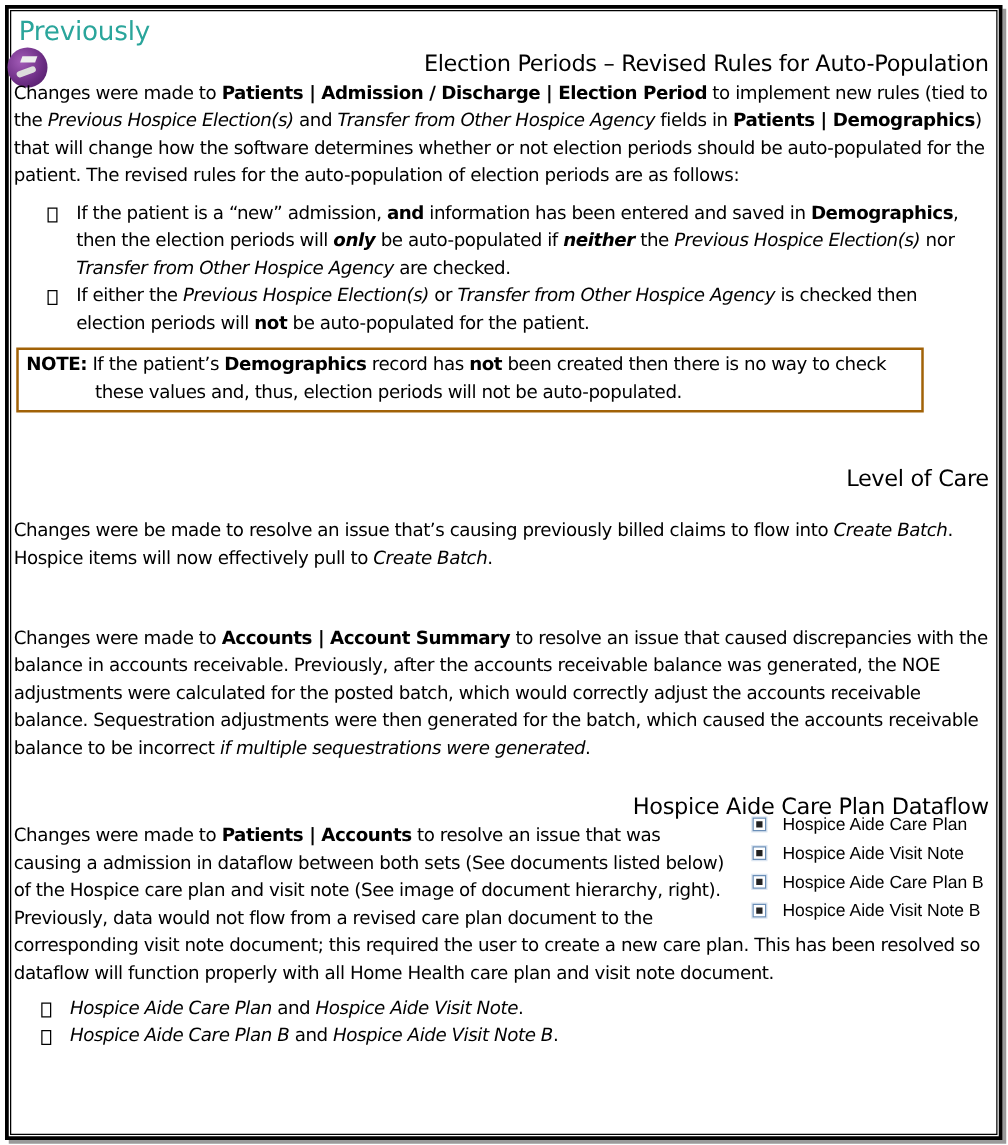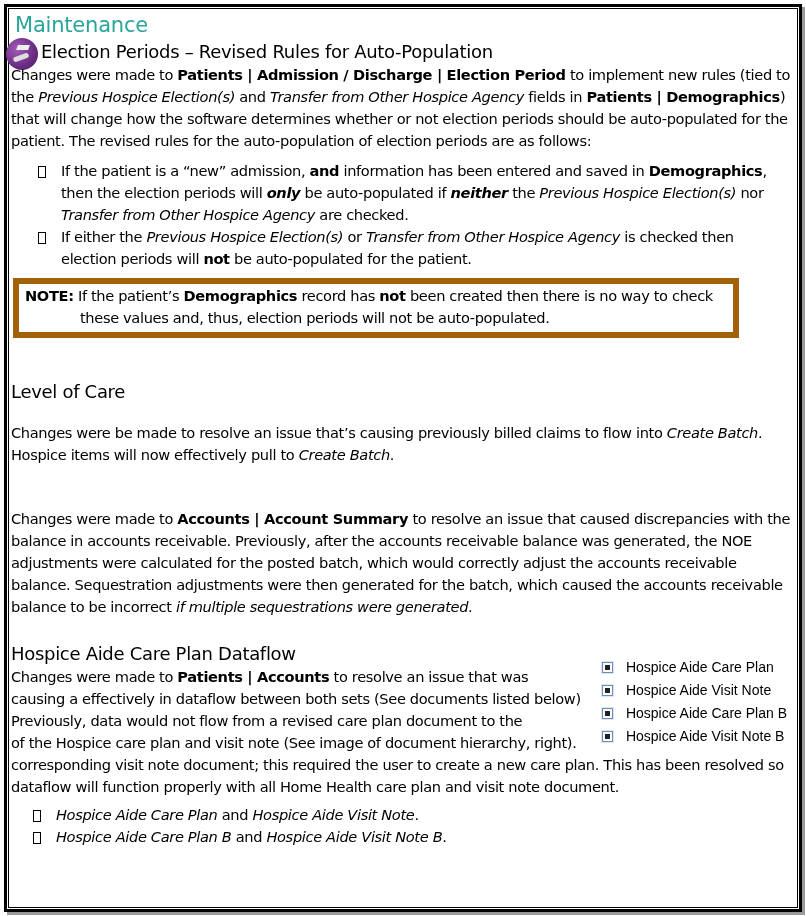--- a/index.html
+++ b/index.html
@@ -9,28 +9,28 @@
     border: 3px solid #000; background: #fff;
     box-shadow: 3px 3px 0 #9a9a9a;
   }
   .frame-inner { position: absolute; left: 1px; top: 1px; right: 1px; bottom: 1px; border: 1px solid #000; }
   .content { position: absolute; left: 11px; top: 10px; width: 780px; font-size: 14.6px; line-height: 22px; letter-spacing: -0.35px; }
   .title { color: #2aa59b; font-size: 21px; line-height: 26px; margin: 2px 0 0 4px; letter-spacing: -0.2px; }
   .icon-grad { position: absolute; left: 6px; top: 38px; width: 32px; height: 32px; border-radius: 50%;
     background: radial-gradient(circle at 35% 35%, #a25bb7, #6a2c82 60%, #4a1760); }
   .icon-grad .cap { position: absolute; left: 11px; top: 7px; width: 12px; height: 5px; background:#eee; transform: skewX(-20deg); }
   .icon-grad .scroll { position: absolute; left: 7px; top: 17px; width: 16px; height: 5px; background:#ddd; border-radius:3px; transform: rotate(-20deg); }
-  h2 { font-weight: normal; font-size: 18px; text-align: left; margin: 0; line-height: 24px; letter-spacing: -0.3px; }
+  h2 { font-weight: normal; font-size: 18px; text-align: right; margin: 0; line-height: 24px; letter-spacing: -0.3px; }
   p { margin: 0; }
   b { font-weight: bold; }
   i { font-style: italic; }
   ul.bullets { list-style: none; margin: 0; padding: 0 0 0 27px; }
   ul.bullets li { position: relative; padding-left: 23px; }
   ul.bullets li .box { position: absolute; left: 0; top: 6px; width: 6px; height: 10px; border: 1px solid #000; }
-  .note { border: 6px solid #a16207; margin: 8px 52px 0 2px; padding: 1px 6px 3px 6px; }
+  .note { border: 2px solid #a16207; margin: 8px 52px 0 2px; padding: 1px 6px 3px 6px; }
   .note .ind { padding-left: 55px; }
   .doc-tree { position: absolute; right: 4px; top: 0; font-family: "Liberation Sans", sans-serif; font-size: 14px; line-height: 23px; letter-spacing: 0; }
   .doc-tree .row { display: flex; align-items: center; }
   .doc-tree .dicon { width: 9px; height: 9px; border: 1px solid #6b8fb8; background: #fff; margin-right: 13px; position: relative; box-shadow: 0 0 0 1px #dce6f2; }
   .doc-tree .dicon::after { content: ""; position: absolute; left: 2px; top: 2px; width: 5px; height: 5px; background: #222; }
   .hacp { position: relative; }
   .hacp-text { width: 590px; }
 </style>
 </head>
 <body>
@@ -38,21 +38,21 @@
 <div class="frame">
   <div class="frame-inner"></div>
 </div>
 
 <div class="icon-grad">
     <div class="cap"></div>
     <div class="scroll"></div>
   </div>
 
 <div class="content">
-  <div class="title">Maintenance</div>
+  <div class="title">Previously</div>
 
   <div style="margin-top:2px;">
     <h2 style="padding-left:30px;">Election Periods – Revised Rules for Auto-Population</h2>
     <p><span>Changes were made to </span><b>Patients | Admission / Discharge | Election Period</b><span> to implement new rules (tied to the </span><i>Previous Hospice Election(s)</i><span> and </span><i>Transfer from Other Hospice Agency</i><span> fields in </span><b>Patients | Demographics</b><span>) that will change how the software determines whether or not election periods should be auto-populated for the patient. The revised rules for the auto-population of election periods are as follows:</span></p>
     <ul class="bullets" style="margin-top:8px;">
       <li><span class="box"></span><span><span>If the patient is a “new” admission, </span><b>and</b><span> information has been entered and saved in </span><b>Demographics</b><span>, then the election periods will </span><b style="font-style: italic;">only</b><span> be auto-populated if </span><b style="font-style: italic;">neither</b><span> the </span><i>Previous Hospice Election(s)</i><span> nor </span><i>Transfer from Other Hospice Agency</i><span> are checked.</span></span></li>
       <li><span class="box"></span><span><span>If either the </span><i>Previous Hospice Election(s)</i><span> or </span><i>Transfer from Other Hospice Agency</i><span> is checked then election periods will </span><b>not</b><span> be auto-populated for the patient.</span></span></li>
     </ul>
     <div class="note">
       <div><b>NOTE:</b><span><span> If the patient’s </span><b>Demographics</b><span> record has </span><b>not</b><span> been created then there is no way to check</span></span></div>
@@ -67,23 +67,23 @@
 
   <div style="margin-top:42px;">
     <p style="margin-top:3px;"><span>Changes were made to </span><b>Accounts | Account Summary</b><span> to resolve an issue that caused discrepancies with the balance in accounts receivable. Previously, after the accounts receivable balance was generated, the NOE adjustments were calculated for the posted batch, which would correctly adjust the accounts receivable balance. Sequestration adjustments were then generated for the batch, which caused the accounts receivable balance to be incorrect </span><i>if multiple sequestrations were generated</i><span>.</span></p>
   </div>
 
   <div style="margin-top:24px;">
     <h2>Hospice Aide Care Plan Dataflow</h2>
     <div class="hacp">
       <div class="hacp-text">
         <div><span>Changes were made to </span><b>Patients | Accounts</b><span> to resolve an issue that was</span></div>
-        <div><span>causing a effectively in dataflow between both sets (See documents listed below)</span></div>
+        <div><span>causing a admission in dataflow between both sets (See documents listed below)</span></div>
+        <div><span>of the Hospice care plan and visit note (See image of document hierarchy, right).</span></div>
         <div><span>Previously, data would not flow from a revised care plan document to the</span></div>
-        <div><span>of the Hospice care plan and visit note (See image of document hierarchy, right).</span></div>
       </div>
       <div class="doc-tree" style="top:-10px;">
         <div class="row">
             <span class="dicon"></span>
             <span>Hospice Aide Care Plan</span>
           </div>
         <div class="row">
             <span class="dicon"></span>
             <span>Hospice Aide Visit Note</span>
           </div>

